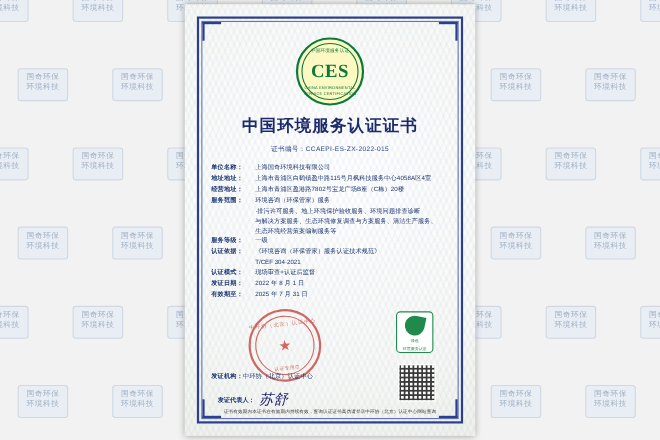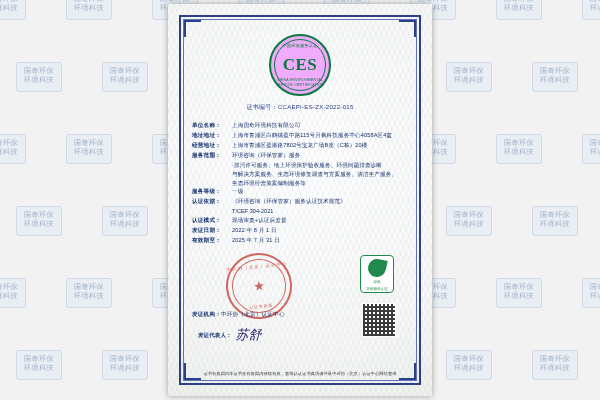--- a/index.html
+++ b/index.html
@@ -104,21 +104,21 @@
     display: flex;
     justify-content: center;
     margin-top: 8px;
   }
   .emblem {
     position: relative;
     width: 58px;
     height: 58px;
     border-radius: 50%;
     border: 2px solid #0a7a3c;
-    background: #f0abfc;
+    background: #fef9c3;
     display: flex;
     align-items: center;
     justify-content: center;
   }
   .emblem .ring2 {
     position: absolute;
     inset: 3px;
     border-radius: 50%;
     border: 1px solid #0a7a3c;
   }
@@ -520,20 +520,21 @@
 
       <div class="emblem-wrap">
         <div class="emblem">
           <div class="ring2"></div>
           <div class="arc-top">中国环境服务认证</div>
           <div class="ces">CES</div>
           <div class="arc-bot">CHINA ENVIRONMENTAL SERVICE CERTIFICATION</div>
         </div>
       </div>
 
+      <div class="cert-title">中国环境服务认证证书</div>
 
       <div class="cert-no">
         <span>证书编号：</span><span>CCAEPI-ES-ZX-2022-015</span>
       </div>
 
       <div class="fields">
 
         <div class="row">
           <div class="lbl">单位名称：</div>
           <div class="val">上海国奇环境科技有限公司</div>

